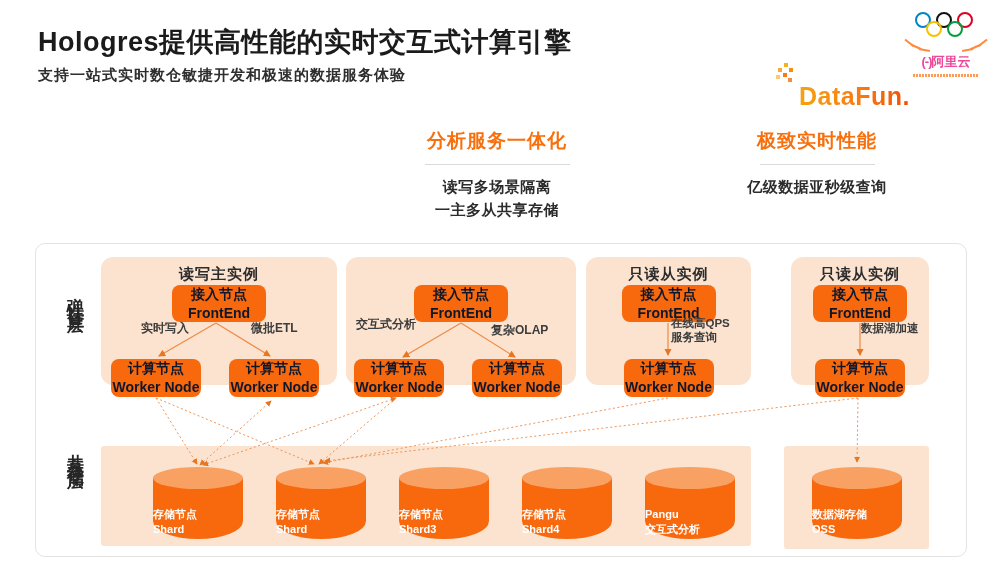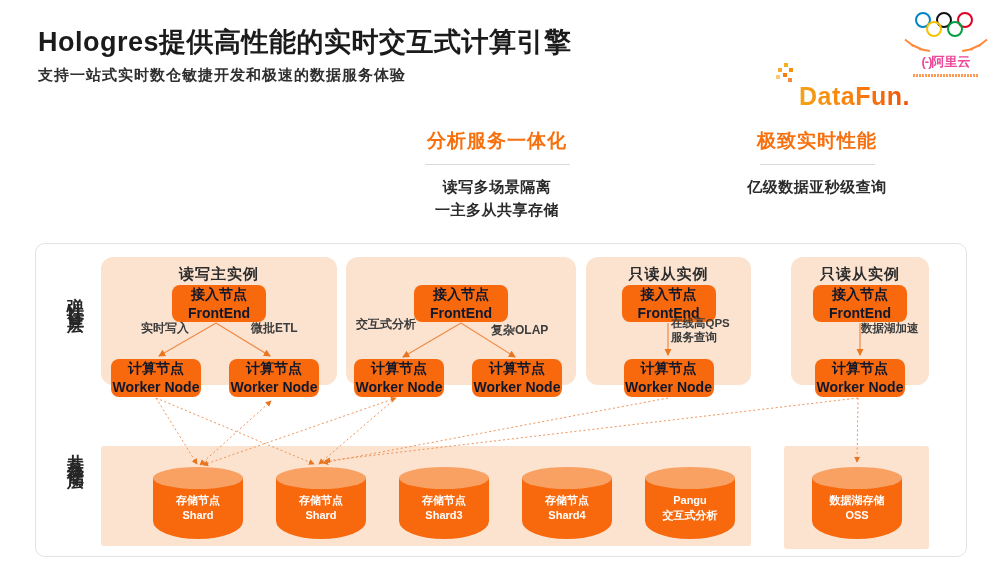--- a/index.html
+++ b/index.html
@@ -88,21 +88,21 @@
   .p3 .el-mid   { left:85px;  top:59px; width:62px; font-size:11.5px; line-height:1.25; }
   .p4 .el-mid   { left:70px;  top:64px; width:62px; font-size:11.5px; }
 
   .storage-panel  { position:absolute; left:65px;  top:202px; width:650px; height:100px; background:#FBE3D0; border-radius:3px; }
   .datalake-panel { position:absolute; left:748px; top:202px; width:145px; height:103px; background:#FBE3D0; border-radius:3px; }
 
   .cylinder { position:absolute; width:90px; height:72px; top:223px; }
   .cyl-top  { position:absolute; left:0; top:0; width:100%; height:22px; border-radius:50%; background:#F9A163; }
   .cyl-body { position:absolute; left:0; top:11px; right:0; bottom:0; background:#F8690E;
     border-radius:0 0 50% 50% / 0 0 18px 18px; }
-  .cyl-text { position:absolute; left:0; top:26px; width:100%; text-align:center;
+  .cyl-text { position:absolute; left:0; top:40px; width:100%; text-align:left;
     color:#fff; font-size:11px; font-weight:700; line-height:1.4; z-index:2; }
   .cyl.c1 { left:117px; } .cyl.c2 { left:240px; } .cyl.c3 { left:363px; }
   .cyl.c4 { left:486px; } .cyl.c5 { left:609px; } .cyl.oss { left:776px; }
 
   .arrows { position:absolute; left:0; top:0; width:932px; height:314px; pointer-events:none; z-index:5; }
 </style>
 </head>
 <body>
 
 <div class="canvas">

